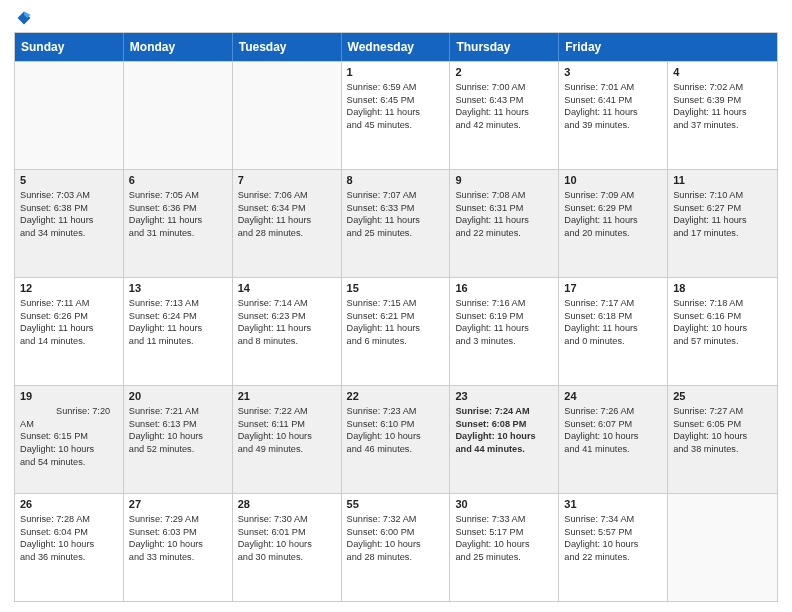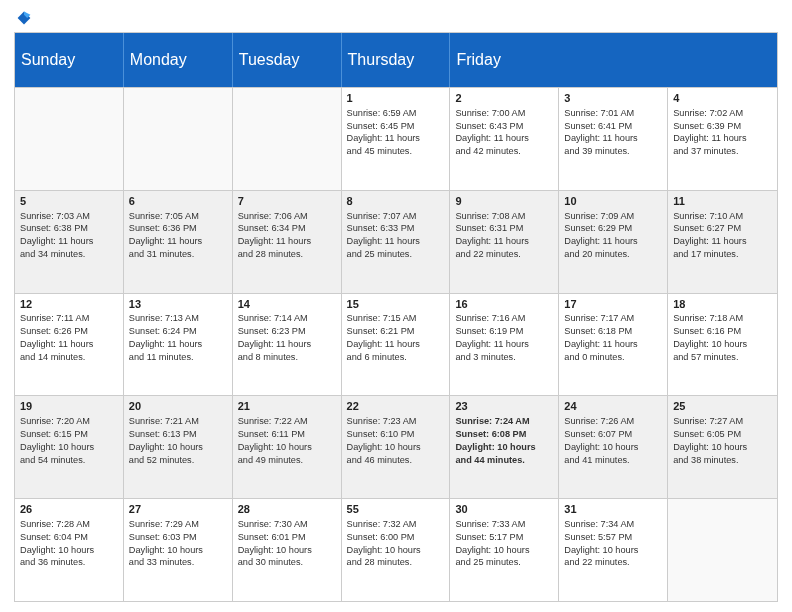--- a/index.html
+++ b/index.html
@@ -65,23 +65,23 @@
       flex-direction: column;
       border: 1px solid #ccc;
     }
     .cal-header-row {
       display: grid;
       grid-template-columns: repeat(7, 1fr);
       background: #1565c0;
     }
     .cal-header-cell {
       color: #fff;
-      font-size: 16px;
-      font-weight: normal;
-      padding: 18px 6px;
+      font-size: 12px;
+      font-weight: bold;
+      padding: 7px 6px;
       border-right: 1px solid #4a90d9;
       text-align: left;
     }
     .cal-header-cell:last-child { border-right: none; }
     .cal-body {
       flex: 1;
       display: flex;
       flex-direction: column;
     }
     .cal-row {
@@ -137,20 +137,21 @@
       <div class="month-title"></div>
       <div class="location"></div>
     </div>
   </div>
 
   <div class="calendar">
     <div class="cal-header-row">
     <div class="cal-header-cell">Sunday</div>
         <div class="cal-header-cell">Monday</div>
         <div class="cal-header-cell">Tuesday</div>
+        <div class="cal-header-cell">Wednesday</div>
         <div class="cal-header-cell">Thursday</div>
         <div class="cal-header-cell">Friday</div>
       </div>
     <div class="cal-body">
     <div class="cal-row">
           <div class="cal-cell empty"></div>
           <div class="cal-cell empty"></div>
           <div class="cal-cell empty"></div>
           <div class="cal-cell"><span class="day-num">1</span><span class="cell-text" style="white-space: pre-line;">Sunrise: 6:59 AM
 Sunset: 6:45 PM
@@ -223,21 +224,21 @@
           <div class="cal-cell"><span class="day-num">17</span><span class="cell-text" style="white-space: pre-line;">Sunrise: 7:17 AM
 Sunset: 6:18 PM
 Daylight: 11 hours
 and 0 minutes.</span></div>
           <div class="cal-cell"><span class="day-num">18</span><span class="cell-text" style="white-space: pre-line;">Sunrise: 7:18 AM
 Sunset: 6:16 PM
 Daylight: 10 hours
 and 57 minutes.</span></div>
         </div>
         <div class="cal-row">
-          <div class="cal-cell shaded"><span class="day-num">19</span><span class="cell-text" style="white-space: pre-line;">Sunrise: 7:20 AM
+          <div class="cal-cell shaded"><span class="day-num">19</span><span class="cell-text" style="white-space: pre-line; margin-left: 36px;">Sunrise: 7:20 AM
 Sunset: 6:15 PM
 Daylight: 10 hours
 and 54 minutes.</span></div>
           <div class="cal-cell shaded"><span class="day-num">20</span><span class="cell-text" style="white-space: pre-line;">Sunrise: 7:21 AM
 Sunset: 6:13 PM
 Daylight: 10 hours
 and 52 minutes.</span></div>
           <div class="cal-cell shaded"><span class="day-num">21</span><span class="cell-text" style="white-space: pre-line; margin-top: 16px;">Sunrise: 7:22 AM
 Sunset: 6:11 PM
 Daylight: 10 hours

